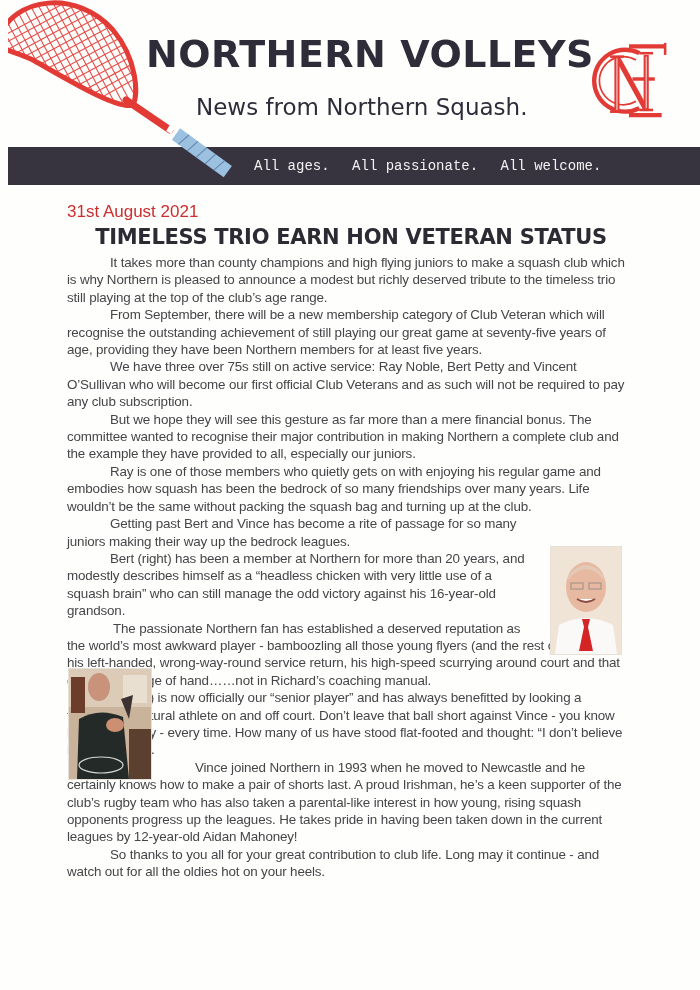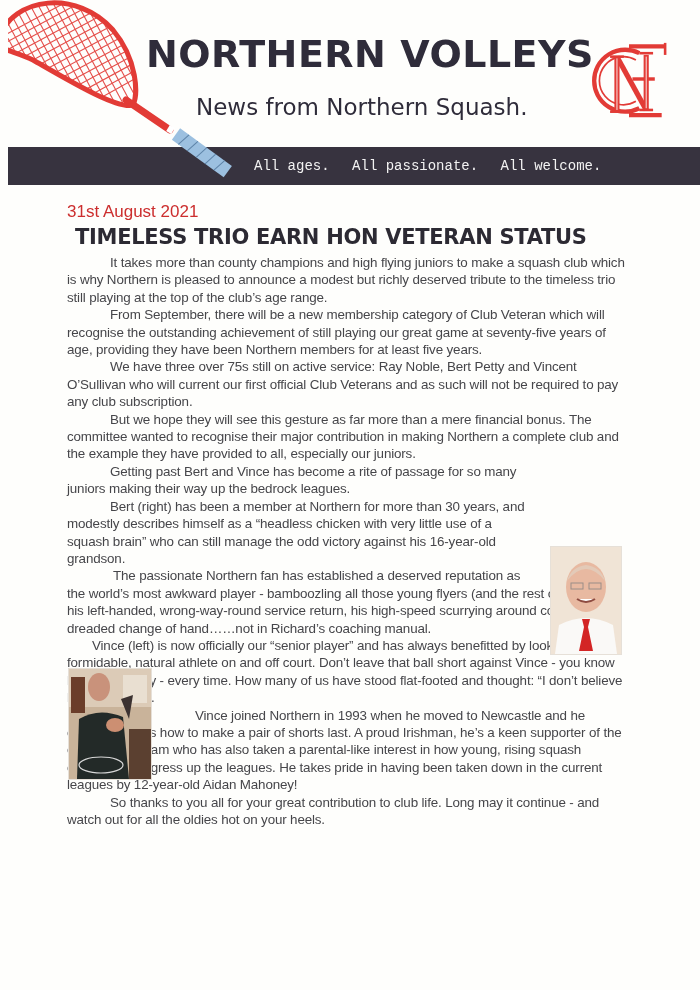--- a/index.html
+++ b/index.html
@@ -34,20 +34,21 @@
   .band-tags span { margin-right: 18px; font-family: Liberation Mono, monospace; }
 
   .article { position: absolute; left: 67px; top: 202px; width: 560px; }
   .date {
     font-weight: normal; color: #cc2e2e; font-size: 17px; margin: 0 0 3px 0;
   }
   .headline {
     font-family: "DejaVu Sans", sans-serif; font-weight: bold;
     font-size: 21px; color: #2c2a33; margin: 0 0 5px 8px; letter-spacing: -0.3px;
     white-space: nowrap;
+    text-align: center;
   }
   .body-text {
     font-family: "Liberation Sans", sans-serif;
     font-size: 13.4px; line-height: 17.4px; color: #46464a;
     letter-spacing: -0.15px;
   }
   .body-text p { margin: 0; text-indent: 43px; }
   .photo {
     position: absolute; border: 1px solid #e6e0d8; background: #f3ece4;
   }
@@ -155,24 +156,25 @@
     <span>All welcome.</span>
   </div>
 </header>
 
 <main class="article">
   <div class="date">31st August 2021</div>
   <h2 class="headline">TIMELESS TRIO EARN HON VETERAN STATUS</h2>
   <div class="body-text">
     <p>It takes more than county champions and high flying juniors to make a squash club which is why Northern is pleased to announce a modest but richly deserved tribute to the timeless trio still playing at the top of the club’s age range.</p>
     <p>From September, there will be a new membership category of Club Veteran which will recognise the outstanding achievement of still playing our great game at seventy-five years of age, providing they have been Northern members for at least five years.</p>
-    <p>We have three over 75s still on active service:  Ray Noble, Bert Petty and Vincent O’Sullivan who will current our first official Club Veterans and as such will not be required to pay any club subscription.</p>
+    <p>We have three over 75s still on active service:  Ray Noble, Bert Petty and Vincent O’Sullivan who will become our first official Club Veterans and as such will not be required to pay any club subscription.</p>
     <p>But we hope they will see this gesture as far more than a mere financial bonus. The committee wanted to recognise their major contribution in making Northern a complete club and the example they have provided to all, especially our juniors.</p>
+    <p>Ray is one of those members who quietly gets on with enjoying his regular game and embodies how squash has been the bedrock of so many friendships over many years. Life wouldn’t be the same without packing the squash bag and turning up at the club.</p>
     <p class="wrap-right-bert">Getting past Bert and Vince has become a rite of passage for so many juniors making their way up the bedrock leagues.</p>
-    <p class="wrap-right-bert">Bert (right) has been a member at Northern for more than 30 years, and modestly describes himself as a “headless chicken with very little use of a squash brain” who can still manage the odd victory against his 16-year-old grandson.</p>
+    <p class="wrap-right-bert">Bert (right) has been a member at Northern for more than 20 years, and modestly describes himself as a “headless chicken with very little use of a squash brain” who can still manage the odd victory against his 16-year-old grandson.</p>
     <p class="wrap-right-bert" style="text-indent:46px">The passionate Northern fan has established a deserved reputation as</p>
     <p class="indent-vince" style="text-indent:0">the world’s most awkward player - bamboozling all those young flyers (and the rest of us) with his left-handed, wrong-way-round service return, his high-speed scurrying around court and that dreaded change of hand……not in Richard’s coaching manual.</p>
     <p class="indent-vince" style="text-indent:25px">Vince (left) is now officially our “senior player” and has always benefitted by looking a formidable, natural athlete on and off court. Don’t leave that ball short against Vince - you know he’ll put it away - every time. How many of us have stood flat-footed and thought: “I don’t believe he got to that!”.</p>
     <p style="text-indent:128px">Vince joined Northern in 1993 when he moved to Newcastle and he certainly knows how to make a pair of shorts last.   A proud Irishman, he’s a keen supporter of the club’s rugby team who has also taken a parental-like interest in how young, rising squash opponents progress up the leagues. He takes pride in having been taken down in the current leagues by 12-year-old Aidan Mahoney!</p>
     <p>So thanks to you all for your great contribution to club life. Long may it continue - and watch out for all the oldies hot on your heels.</p>
   </div>
 </main>
 
 <div class="photo photo-bert">
   <svg width="70" height="107" viewBox="0 0 70 107">

